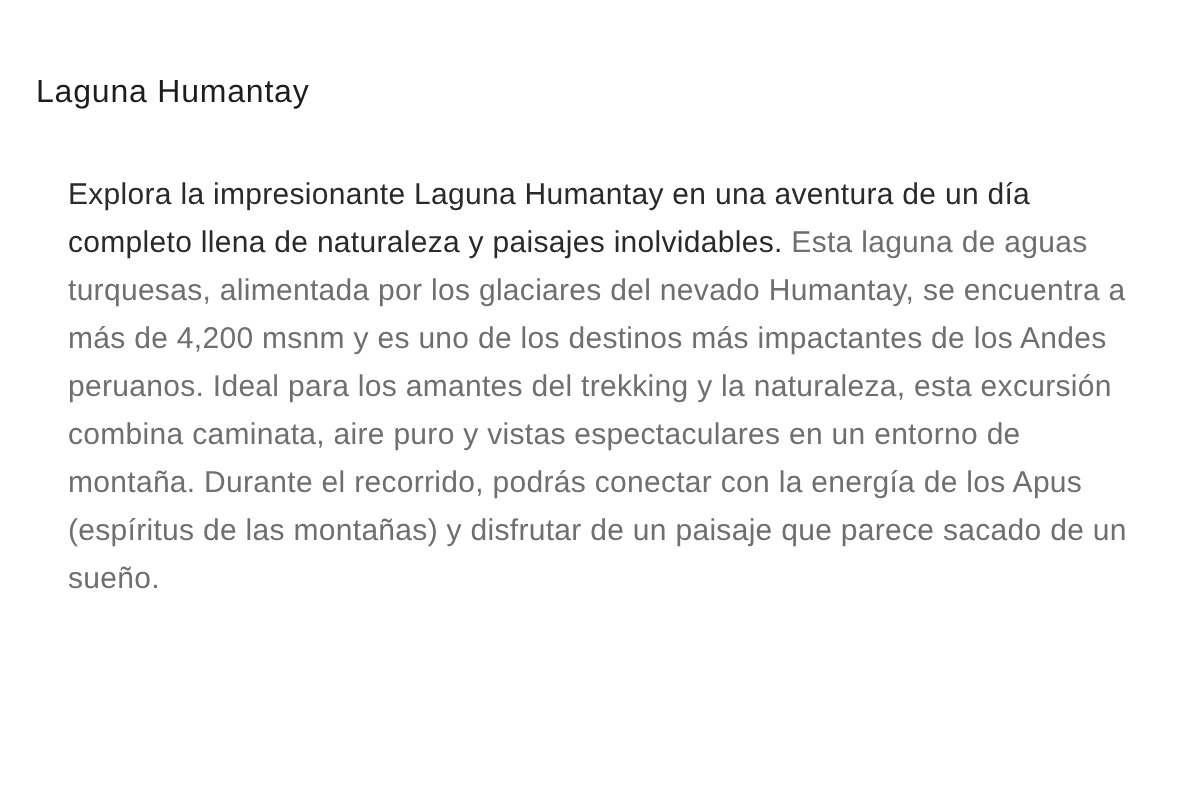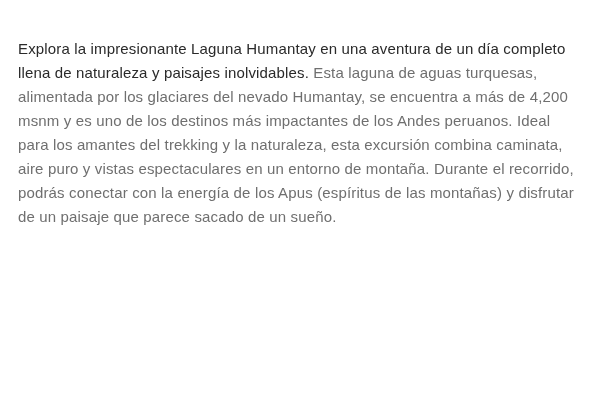--- a/index.html
+++ b/index.html
@@ -21,32 +21,33 @@
   }
   .page-title {
     font-size: 16px;
     font-weight: 400;
     color: #1d1d1d;
     margin: 0 0 29px 0;
     letter-spacing: 0.4px;
     line-height: 20px;
   }
   .description {
-    margin: 0;
+    margin: 16px;
     max-width: 572px;
     font-size: 15px;
     line-height: 24px;
     letter-spacing: 0.15px;
     font-weight: 400;
   }
   .description .lead {
     color: #2a2a2a;
   }
   .description .rest {
     color: #6f6f6f;
   }
 </style>
 </head>
 <body>
 
 <div class="page">
+  <h1 class="page-title">Laguna Humantay</h1>
   <p class="description"><span class="lead">Explora la impresionante Laguna Humantay en una aventura de un día completo llena de naturaleza y paisajes inolvidables.</span><span class="rest"> Esta laguna de aguas turquesas, alimentada por los glaciares del nevado Humantay, se encuentra a más de 4,200 msnm y es uno de los destinos más impactantes de los Andes peruanos. Ideal para los amantes del trekking y la naturaleza, esta excursión combina caminata, aire puro y vistas espectaculares en un entorno de montaña. Durante el recorrido, podrás conectar con la energía de los Apus (espíritus de las montañas) y disfrutar de un paisaje que parece sacado de un sueño.</span></p>
 </div>
 
 </body></html>

